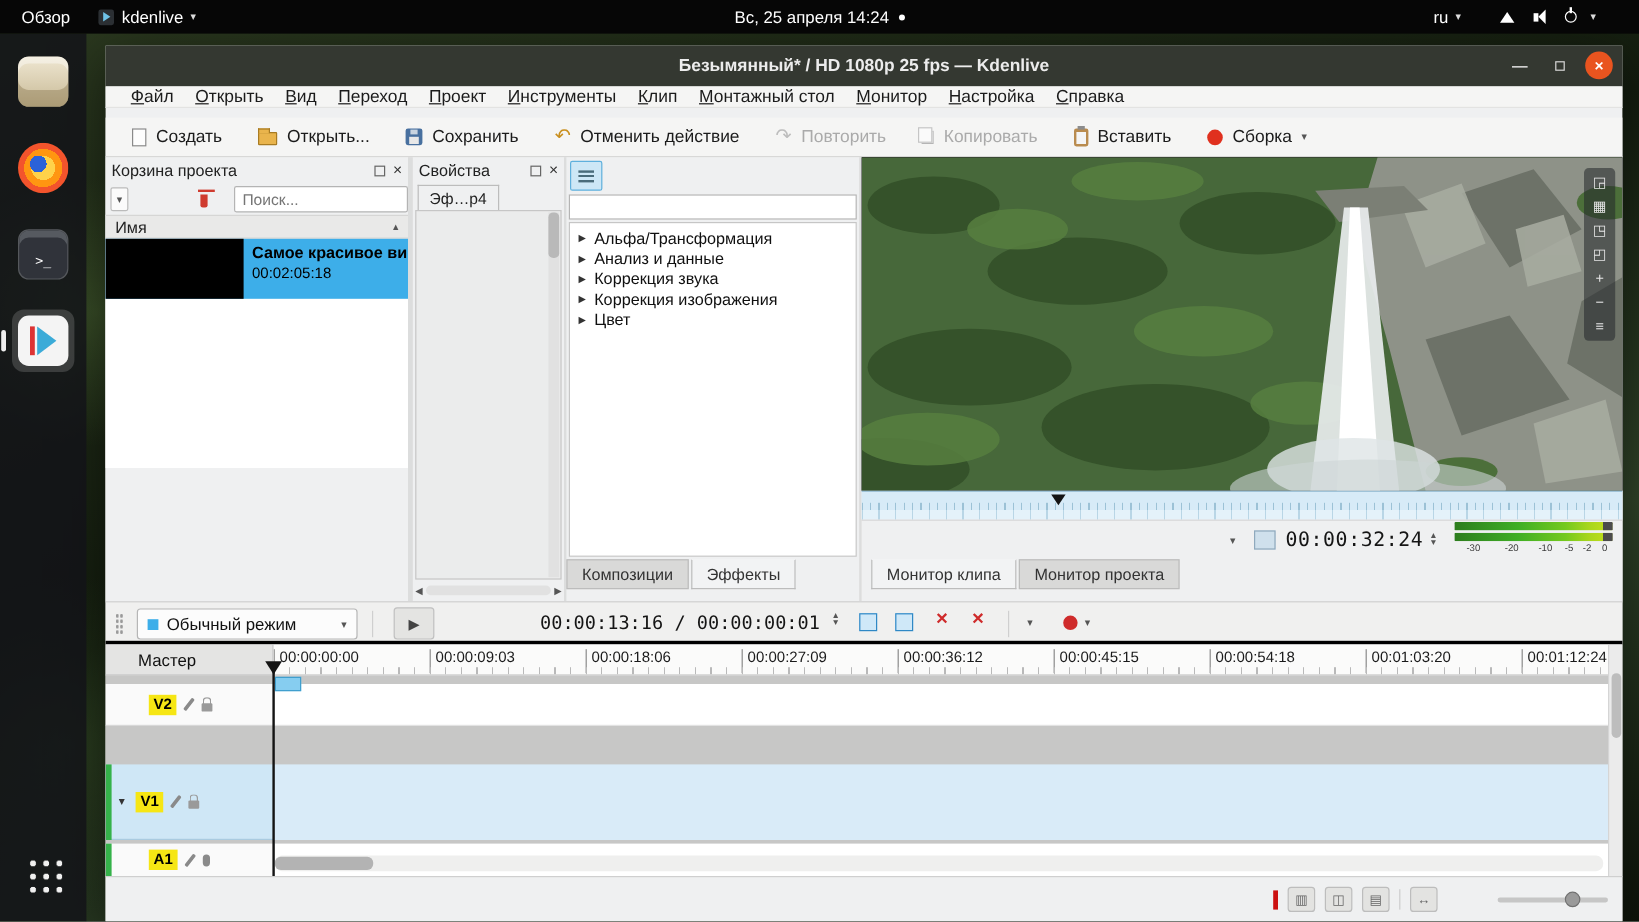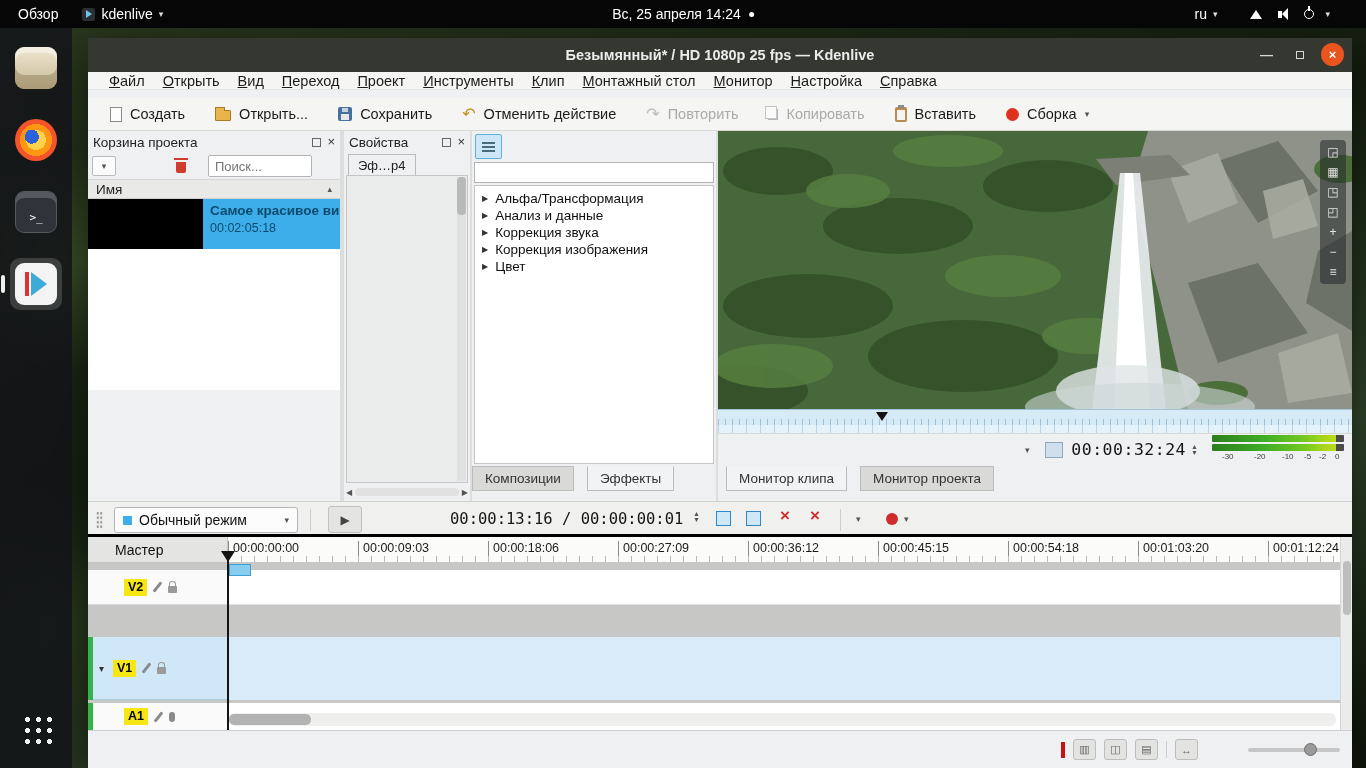--- a/index.html
+++ b/index.html
@@ -78,48 +78,48 @@
 .mon-panel{left:630px;width:634px}
 .panel-head{height:22px;display:flex;align-items:center;padding:0 5px;font-size:13.5px;color:#222}
 .panel-head .sp{flex:1}
 .pm-float{width:9px;height:9px;border:1px solid #666;margin-right:6px}
 .pm-close{font-size:13px;color:#333;line-height:10px}
 
 .bin-toolbar{position:absolute;left:0;right:0;top:22px;height:26px;display:flex;align-items:center}
 .bin-combo{margin-left:4px;width:24px;height:20px;border:1px solid #bbb;background:#fbfbfb;border-radius:2px;font-size:9px;color:#555;display:flex;align-items:center;justify-content:center}
 .ic-trash{margin-left:60px;width:10px;height:11px;background:#cf3b2f;border-radius:0 0 2px 2px;position:relative;top:1px}
 .ic-trash::before{content:"";position:absolute;top:-4px;left:-2px;width:14px;height:2px;background:#cf3b2f}
-.bin-search{margin-left:22px;width:104px;height:22px;border:1px solid #b4b4b4;border-radius:2px;background:#fff;font-size:13px;padding:0 6px;color:#444;font-family:"Liberation Sans",sans-serif}
+.bin-search{margin-left:22px;width:145px;height:22px;border:1px solid #b4b4b4;border-radius:2px;background:#fff;font-size:13px;padding:0 6px;color:#444;font-family:"Liberation Sans",sans-serif}
 .colhead{position:absolute;left:0;right:0;top:48px;height:20px;background:#e9e9e8;border-top:1px solid #d6d6d5;border-bottom:1px solid #cfcfce;display:flex;align-items:center;padding:0 8px;font-size:13.5px;color:#222}
 .colhead .sort{margin-left:auto;font-size:9px;color:#555}
 .bin-list{position:absolute;left:0;right:0;top:68px;bottom:111px;background:#fff}
 .clip-row{display:flex;height:50px;background:#3daee9}
 .clip-thumb{width:115px;background:#000}
-.clip-info{flex:1;padding:4px 7px;color:#0c4a6e;overflow:hidden}
+.clip-info{flex:1;padding:4px 7px;color:#000000;overflow:hidden}
 .clip-name{font-size:13.5px;font-weight:bold;white-space:nowrap}
 .clip-dur{font-size:12.5px;margin-top:3px}
 .profile-dialog{position:absolute;left:4px;right:4px;top:259px;height:88px;background:#d9eef7;border:1px solid #2ea3cd;padding:7px 9px;font-size:13.5px;color:#151515;line-height:1.25}
 .pd-buttons{display:flex;gap:10px;justify-content:center;margin-top:9px}
 .pd-btn{background:#f7fafc;border:1px solid #7aa7c0;border-radius:3px;padding:3px 12px;font-size:13.5px;color:#111;font-family:"Liberation Sans",sans-serif}
 .pd-btn.focused{box-shadow:0 0 0 2px rgba(61,174,233,.45)}
 
 .props-tab{position:absolute;left:4px;top:23px;height:21px;padding:0 9px;background:#eff0f1;border:1px solid #bcbcbc;border-bottom:none;font-size:13px;display:flex;align-items:center;color:#222}
 .props-body{position:absolute;left:2px;right:2px;top:44px;bottom:18px;background:#ebecec;border:1px solid #c6c6c6}
 .props-vscroll{position:absolute;right:4px;top:46px;bottom:20px;width:9px;background:#e1e1e1}
 .props-vscroll .thumb{width:100%;height:38px;background:#b9b9b9;border-radius:4px}
 .props-hscroll{position:absolute;left:2px;right:2px;bottom:2px;height:14px;display:flex;align-items:center;font-size:8px;color:#555}
 .props-hscroll .track{flex:1;height:8px;background:#e1e1e1;margin:0 3px;border-radius:4px}
 
 .fx-burger{position:absolute;left:3px;top:3px;width:27px;height:25px;background:#cde7f6;border:1px solid #5fb0dd;border-radius:2px;display:flex;align-items:center;justify-content:center}
 .burger-lines{width:13px;height:10px;border-top:2px solid #4a6b7a;border-bottom:2px solid #4a6b7a;background:linear-gradient(transparent 35%,#4a6b7a 35% 65%,transparent 65%)}
 .fx-search{position:absolute;left:2px;right:2px;top:31px;height:21px;border:1px solid #b4b4b4;background:#fff;font-size:13px;padding:0 6px;font-family:"Liberation Sans",sans-serif}
 .fx-list{position:absolute;left:2px;right:2px;top:54px;bottom:37px;background:#fff;border:1px solid #c6c6c6;padding-top:4px}
 .fx-item{display:flex;align-items:center;gap:7px;height:17px;padding-left:7px;font-size:13.5px;color:#101010}
 .fx-arrow{font-size:8px;color:#333}
-.btabs{position:absolute;left:0;top:335px;display:flex;gap:13px}
+.btabs{position:absolute;left:0;top:335px;display:flex;gap:2px}
 .btab{height:25px;padding:0 12px;display:flex;align-items:center;font-size:13.5px;border:1px solid #bcbcbc;background:#d9d9d8;color:#333}
 .btab.active{background:#f2f3f4;border-top-color:#f2f3f4}
 
 .mon-video{position:absolute;left:0;top:0;width:634px;height:278px;background:#000;overflow:hidden}
 .mon-tools{position:absolute;right:6px;top:9px;width:26px;border-radius:4px;background:rgba(35,38,41,.55);display:flex;flex-direction:column;align-items:center;padding:6px 0;gap:8px;color:#e4e4e4;font-size:12px;line-height:12px}
 .mruler{position:absolute;left:0;right:0;top:278px;height:16px;background:#d7ebf7;border-top:1px solid #9fc3d8;background-image:repeating-linear-gradient(to right,#9cc2d6 0 1px,transparent 1px 7px);background-size:100% 6px;background-position:0 bottom;background-repeat:no-repeat}
 .mmarker{position:absolute;left:158px;top:281px;width:0;height:0;border:6px solid transparent;border-top:9px solid #141414}
 .mruler2{position:absolute;left:0;right:0;top:294px;height:8px;background:#e4f2fa;background-image:repeating-linear-gradient(to right,#b9d6e6 0 1px,transparent 1px 14px)}
 .mon-controls{position:absolute;left:0;right:0;top:302px;height:32px;display:flex;align-items:center;padding:0 8px;border-top:1px solid #d8d8d7}
 .mon-caret{margin-left:auto;width:20px;height:20px;display:flex;align-items:center;justify-content:center;font-size:9px;color:#555}

